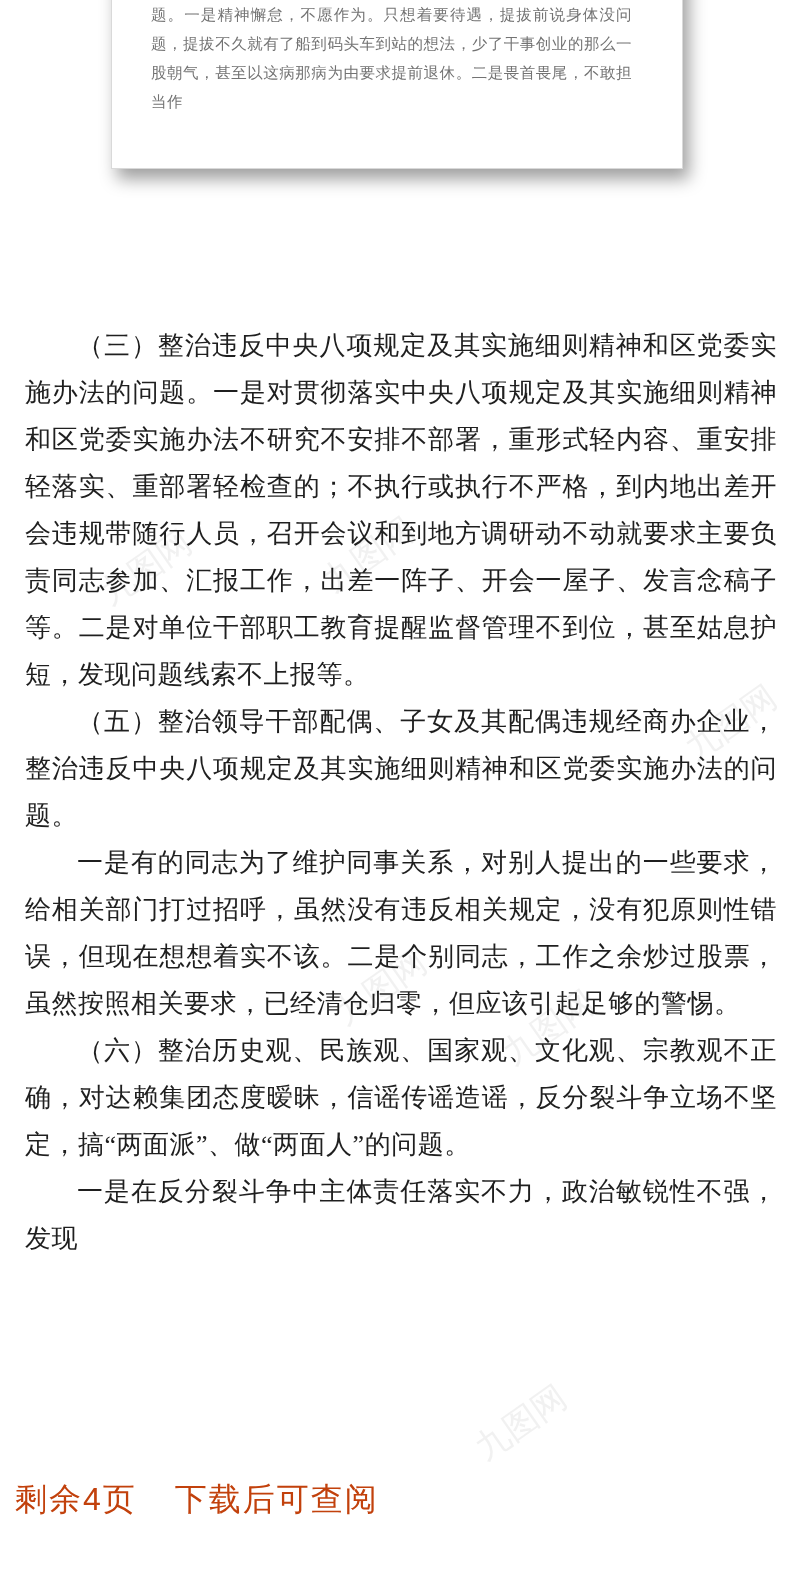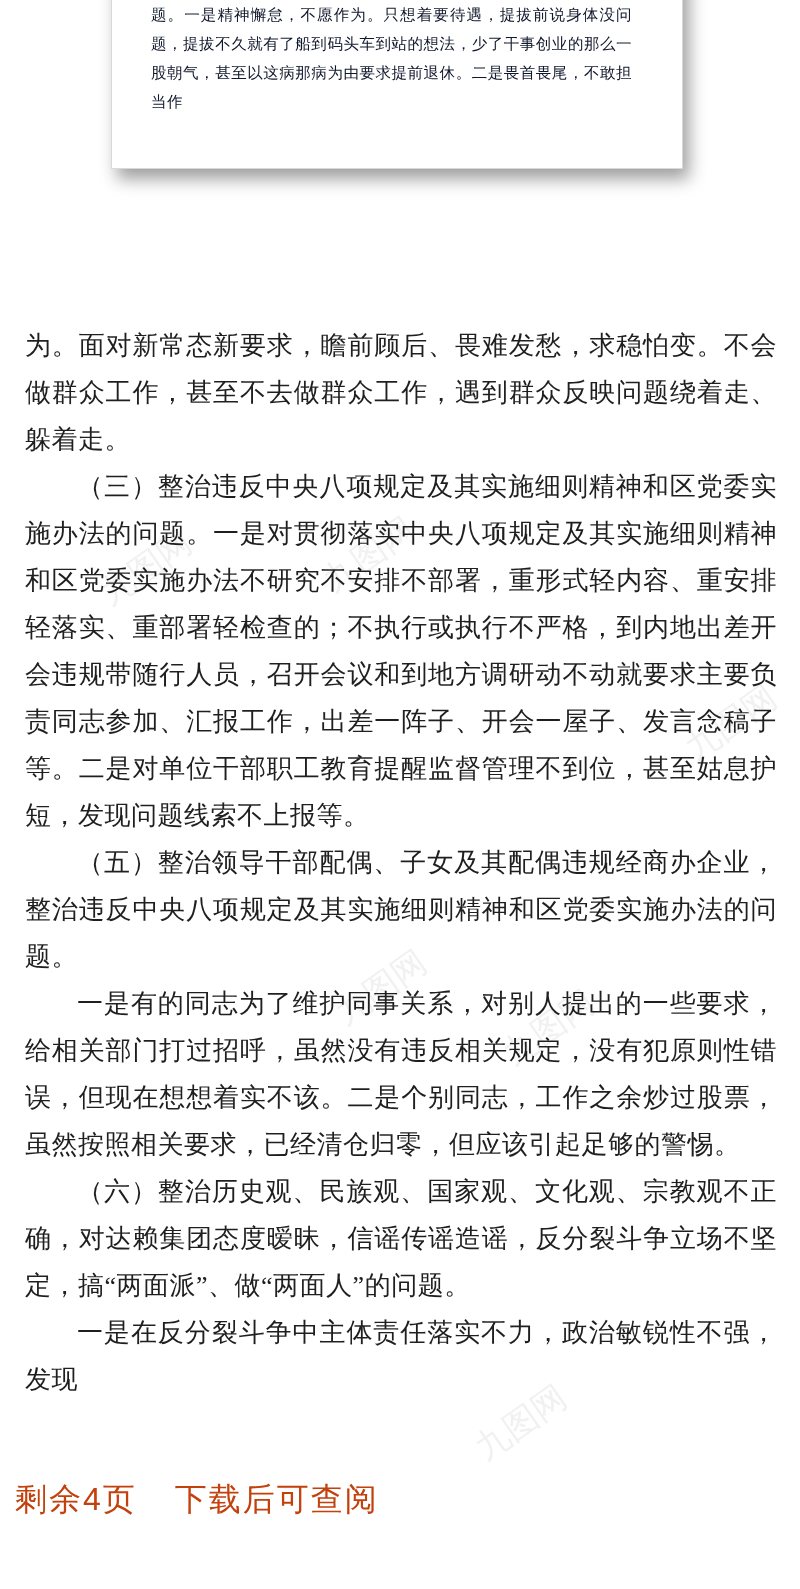--- a/index.html
+++ b/index.html
@@ -25,21 +25,21 @@
     box-sizing: border-box;
     background: #ffffff;
     border: 1px solid #d9d9d9;
     box-shadow: 6px 10px 16px rgba(0, 0, 0, 0.38);
     padding: 130px 50px 0 39px;
     z-index: 2;
   }
   .prev-card-text {
     font-size: 15.5px;
     line-height: 29px;
-    color: #0f172a;
+    color: #737373;
     text-align: justify;
     letter-spacing: 0.5px;
   }
 
   
   .doc-body {
     position: absolute;
     left: 25px;
     top: 322px;
     width: 752px;
@@ -101,21 +101,20 @@
 <span class="wm wm-3">九图网</span>
 <span class="wm wm-4">九图网</span>
 <span class="wm wm-5">九图网</span>
 <span class="wm wm-6">九图网</span>
 
 <div class="prev-card">
   <div class="prev-card-text">题。一是精神懈怠，不愿作为。只想着要待遇，提拔前说身体没问题，提拔不久就有了船到码头车到站的想法，少了干事创业的那么一股朝气，甚至以这病那病为由要求提前退休。二是畏首畏尾，不敢担当作</div>
 </div>
 
 <div class="doc-body">
-  <p>为。面对新常态新要求，瞻前顾后、畏难发愁，求稳怕变。不会做群众工作，甚至不去做群众工作，遇到群众反映问题绕着走、躲着走。</p>
   <p class="indent">（三）整治违反中央八项规定及其实施细则精神和区党委实施办法的问题。一是对贯彻落实中央八项规定及其实施细则精神和区党委实施办法不研究不安排不部署，重形式轻内容、重安排轻落实、重部署轻检查的；不执行或执行不严格，到内地出差开会违规带随行人员，召开会议和到地方调研动不动就要求主要负责同志参加、汇报工作，出差一阵子、开会一屋子、发言念稿子等。二是对单位干部职工教育提醒监督管理不到位，甚至姑息护短，发现问题线索不上报等。</p>
   <p class="indent">（五）整治领导干部配偶、子女及其配偶违规经商办企业，整治违反中央八项规定及其实施细则精神和区党委实施办法的问题。</p>
   <p class="indent">一是有的同志为了维护同事关系，对别人提出的一些要求，给相关部门打过招呼，虽然没有违反相关规定，没有犯原则性错误，但现在想想着实不该。二是个别同志，工作之余炒过股票，虽然按照相关要求，已经清仓归零，但应该引起足够的警惕。</p>
   <p class="indent">（六）整治历史观、民族观、国家观、文化观、宗教观不正确，对达赖集团态度暧昧，信谣传谣造谣，反分裂斗争立场不坚定，搞“两面派”、做“两面人”的问题。</p>
   <p class="indent">一是在反分裂斗争中主体责任落实不力，政治敏锐性不强，发现</p>
 </div>
 
 <div class="footer-hint">
   <span class="remaining">剩余4页</span><span>下载后可查阅</span>
 </div>

